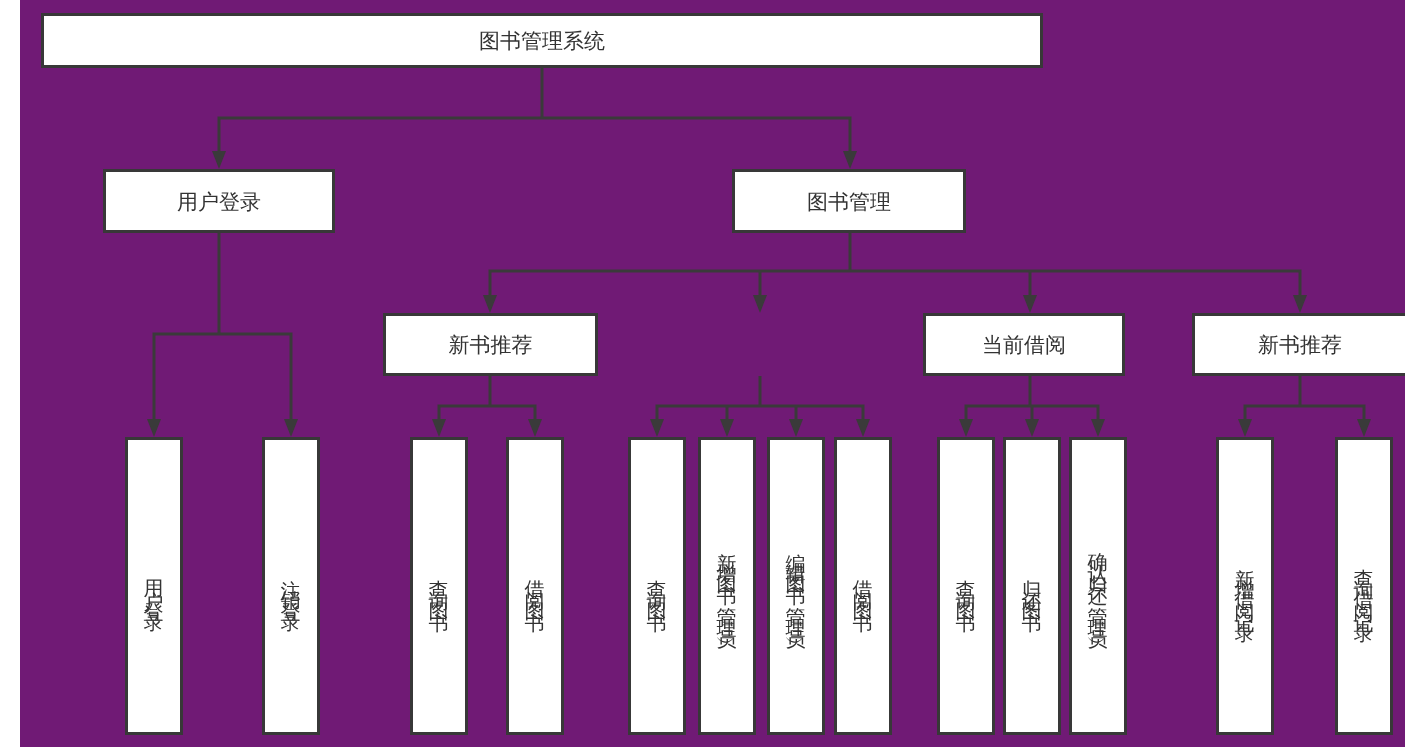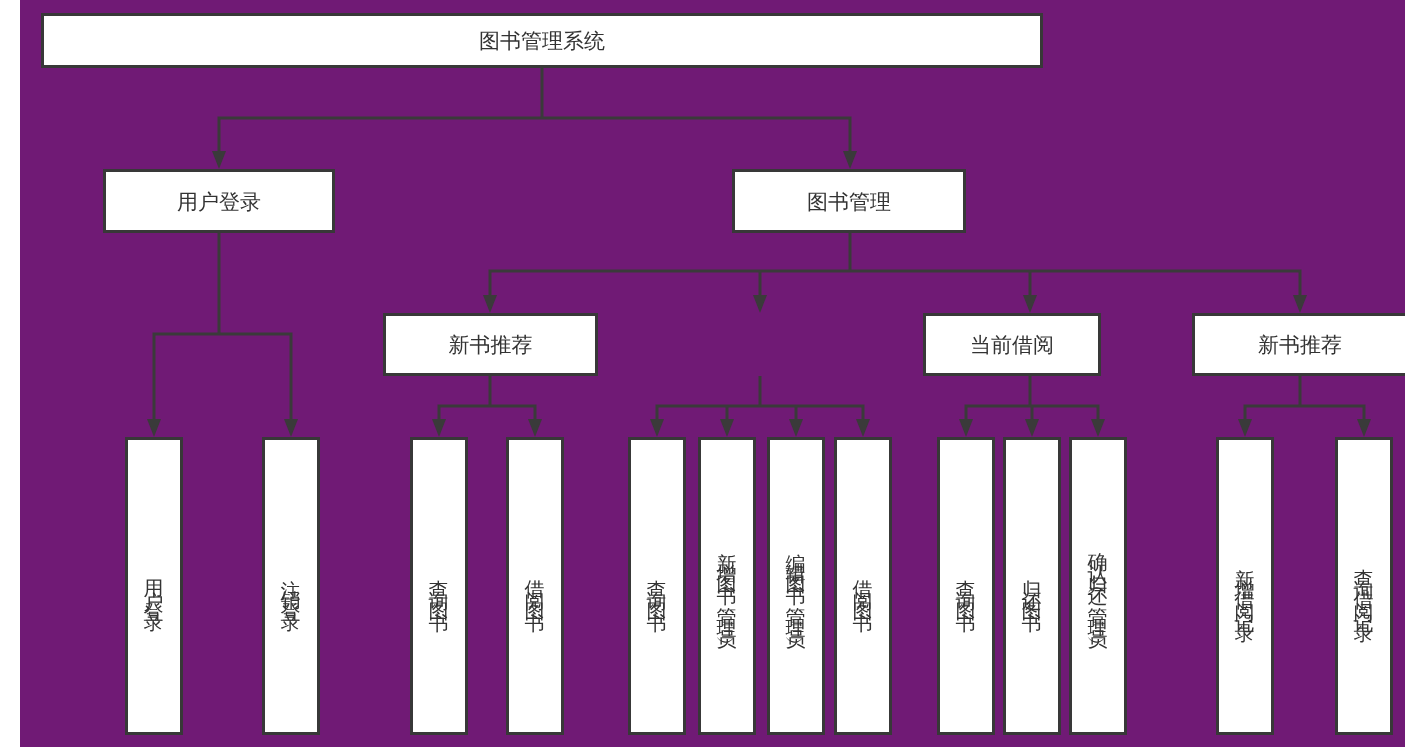--- a/index.html
+++ b/index.html
@@ -69,21 +69,21 @@
   <div class="box" style="left:83px;top:169px;width:232px;height:64px;">
     <span>用户登录</span>
   </div>
   <div class="box" style="left:712px;top:169px;width:234px;height:64px;">
     <span>图书管理</span>
   </div>
 
   <div class="box" style="left:363px;top:313px;width:215px;height:63px;">
     <span>新书推荐</span>
   </div>
-  <div class="box" style="left:903px;top:313px;width:178px;height:63px;">
+  <div class="box" style="left:903px;top:313px;width:202px;height:63px;">
     <span>当前借阅</span>
   </div>
   <div class="box" style="left:1172px;top:313px;width:216px;height:63px;">
     <span>新书推荐</span>
   </div>
 
   <div class="box" style="left:105px;top:437px;width:58px;height:298px;">
     <span class="vlabel">用户登录</span>
   </div>
   <div class="box" style="left:242px;top:437px;width:58px;height:298px;">

